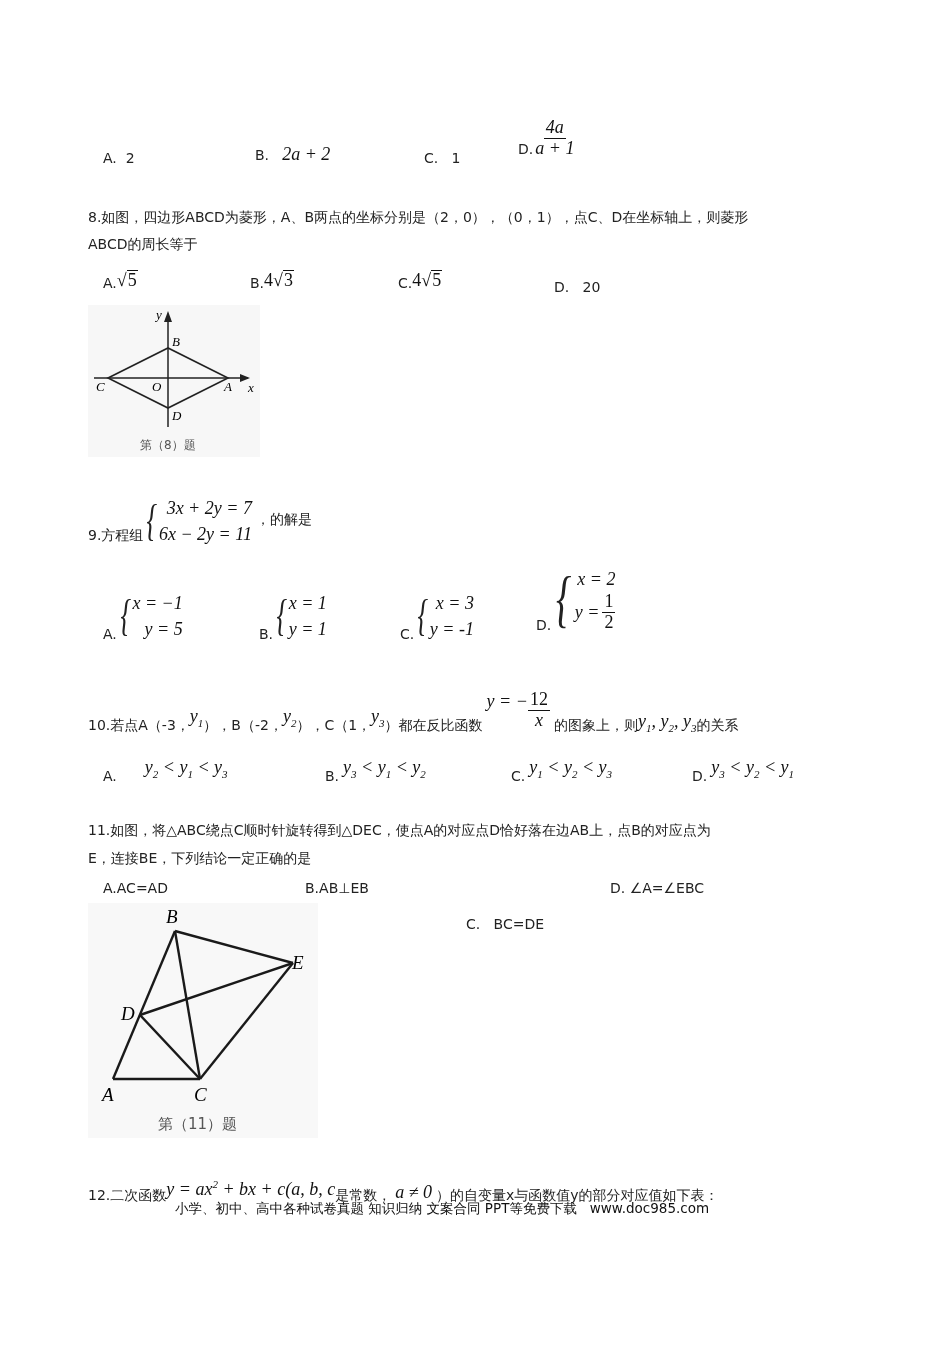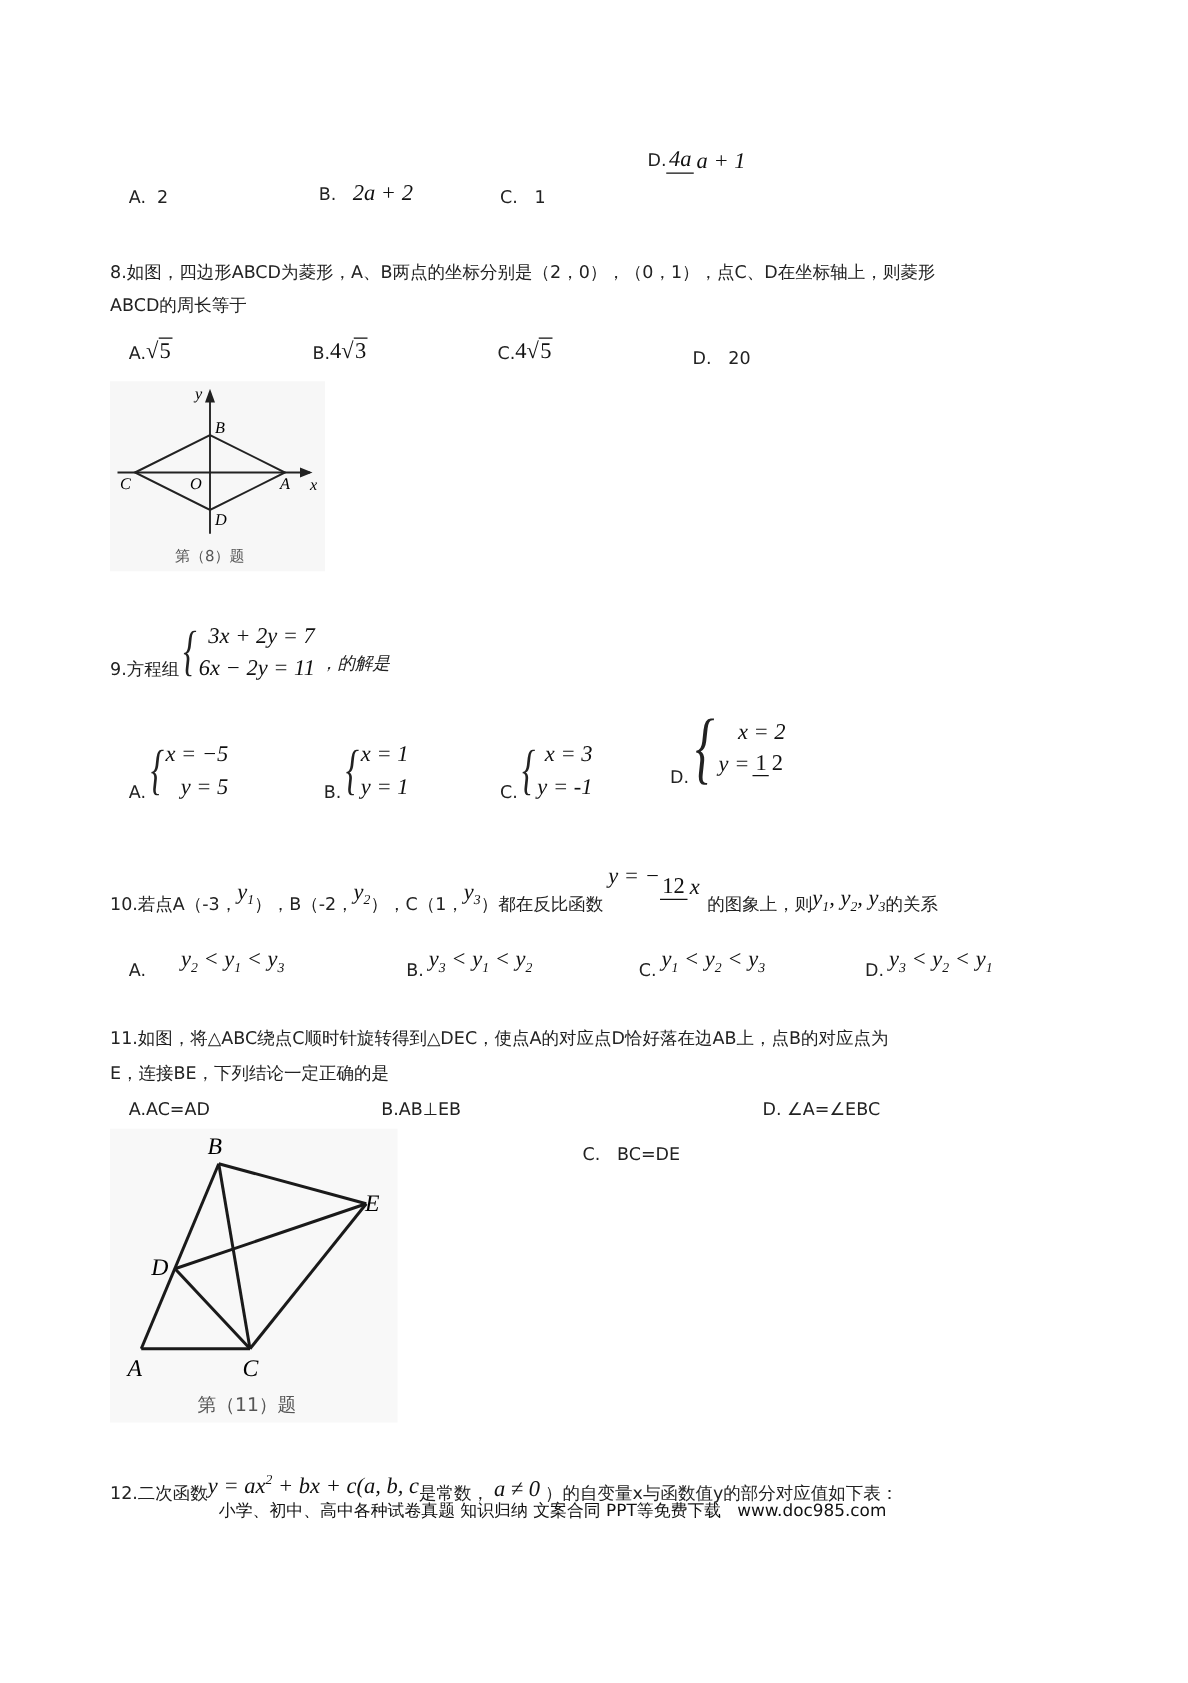--- a/index.html
+++ b/index.html
@@ -2,21 +2,21 @@
 <html><head>
 <meta charset="utf-8">
 <style>
   html, body { margin: 0; padding: 0; background: #ffffff; }
   body { width: 950px; height: 1346px; position: relative; overflow: hidden;
          font-family: "DejaVu Serif", "Liberation Serif", serif; color: #111; }
   .abs { position: absolute; white-space: nowrap; }
   .cn { font-family: "DejaVu Sans", "Liberation Sans", sans-serif; font-size: 14px; color: #222; }
   .m { font-family: "Liberation Serif", "DejaVu Serif", serif; font-size: 18px; }
   .mi { font-style: italic; }
-  .frac { display: inline-flex; align-items: center; vertical-align: middle; }
+  .frac { display: inline-flex; flex-direction: column; align-items: center; vertical-align: middle; }
   .frac .num { border-bottom: 1px solid #111; padding: 0 2px; line-height: 1.1; }
   .frac .den { line-height: 1.1; padding: 0 2px; }
   .sys { display: inline-flex; align-items: center; }
   .brace { font-size: 44px; font-weight: 100; line-height: 1; transform: scaleX(0.6); margin-right: -2px; color: #222; }
   .sys-lines { display: flex; flex-direction: column; line-height: 1.45; align-items: flex-end; }
   .sqrt { display: inline-flex; align-items: flex-end; }
   .sqrt .rad { border-top: 1px solid #111; padding: 0 1px; line-height: 1.1; }
   sub { font-size: 11px; }
   sup { font-size: 11px; }
   svg text { font-family: "Liberation Serif", "DejaVu Serif", serif; font-style: italic; }
@@ -26,21 +26,21 @@
 </head>
 <body>
 
 <div class="abs cn" style="left:103px;top:150px;">
   <span>A.</span>&nbsp;&nbsp;<span>2</span>
 </div>
 <div class="abs" style="left:255px;top:144px;">
   <span class="cn">B.</span>
   <span class="m mi" style="margin-left:8px;">2a + 2</span>
 </div>
-<div class="abs cn" style="left:400px;top:150px;">
+<div class="abs cn" style="left:424px;top:150px;">
   <span>C.</span>&nbsp;&nbsp;&nbsp;<span>1</span>
 </div>
 <div class="abs" style="left:518px;top:118px;display:flex;align-items:flex-end;">
   <span class="cn" style="margin-bottom:2px;">D.</span>
   <span class="frac m mi">
     <span class="num">4a</span>
     <span class="den">a + 1</span>
   </span>
 </div>
 
@@ -96,29 +96,29 @@
 
 <div class="abs" style="left:88px;top:495px;display:flex;align-items:flex-end;">
   <span class="cn" style="margin-bottom:2px;">9.方程组</span>
   <span class="sys m mi">
     <span class="brace">{</span>
     <span class="sys-lines">
       <span>3x + 2y = 7</span>
       <span>6x − 2y = 11</span>
     </span>
   </span>
-  <span class="cn" style="margin-bottom:7px;margin-left:4px;font-style:italic;">，的解是</span>
+  <span class="cn" style="margin-bottom:18px;margin-left:4px;">，的解是</span>
 </div>
 
 <div class="abs" style="left:103px;top:590px;display:flex;align-items:flex-end;">
   <span class="cn">A.</span>
   <span class="sys m mi">
     <span class="brace">{</span>
     <span class="sys-lines">
-        <span>x = −5</span>
+        <span>x = −1</span>
         <span>y = 5</span>
       </span>
   </span>
 </div>
 <div class="abs" style="left:259px;top:590px;display:flex;align-items:flex-end;">
   <span class="cn">B.</span>
   <span class="sys m mi">
     <span class="brace">{</span>
     <span class="sys-lines">
         <span>x = 1</span>

